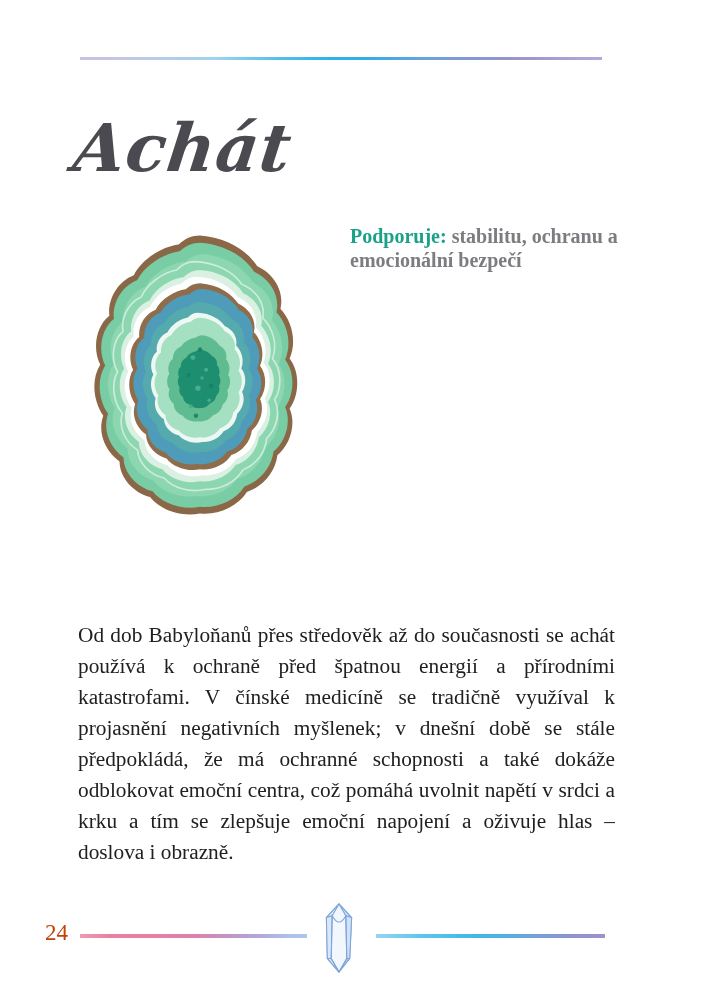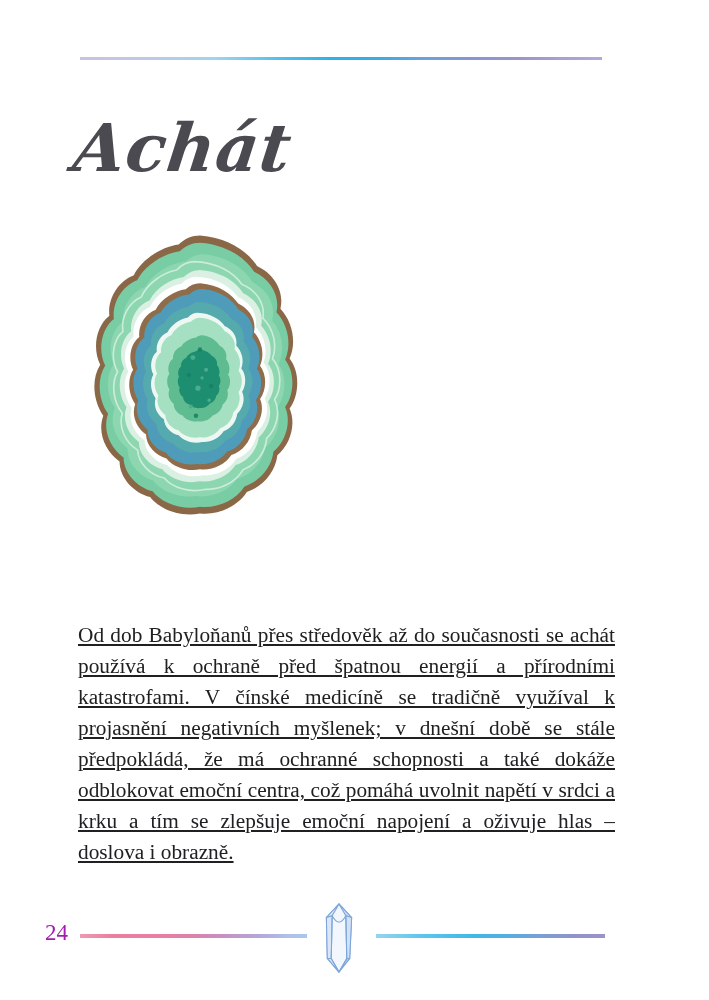--- a/index.html
+++ b/index.html
@@ -31,27 +31,27 @@
     font-weight: 700; font-size: 20px; line-height: 24px;
   }
   .info-item { margin-bottom: 19px; }
   .info-label { color: #19a287; }
   .info-value { color: #7c7c81; }
 
   .body-paragraph {
     position: absolute; left: 78px; top: 620px; width: 537px;
     font-family: "Liberation Serif", serif;
     font-size: 21.3px; line-height: 31px;
-    color: #202022; text-align: justify; text-decoration: underline;
+    color: #202022; text-align: justify;
   }
 
   .page-number {
     position: absolute; left: 45px; top: 920px;
     font-family: "Liberation Serif", serif;
-    font-size: 23px; color: #a21caf;
+    font-size: 23px; color: #c2410c;
   }
   .footer-divider-left {
     position: absolute; left: 80px; top: 934px; width: 227px; height: 4px;
     background: linear-gradient(90deg,
       #ef9ab2 0%, #e8809f 14%, #e87ea4 34%, #da82ab 50%, #c592c3 64%,
       #b4a6d9 78%, #afc0e9 92%, #aac7ee 100%);
   }
   .footer-divider-right {
     position: absolute; left: 376px; top: 934px; width: 229px; height: 4px;
     background: linear-gradient(90deg,
@@ -97,20 +97,21 @@
       <circle cx="110" cy="120" r="2.2"></circle>
         <circle cx="99" cy="145" r="2.0"></circle>
       <circle cx="121" cy="156" r="2.2"></circle>
         <circle cx="106" cy="185" r="2.2"></circle>
     </g>
     <use href="#blob" fill="none" stroke="#ffffff" stroke-width="2" opacity="0.55" transform="translate(110,150) scale(0.820) rotate(-3) translate(-110,-150)"></use>
   </svg>
 </div>
 
 <div class="info-list">
+  <p class="info-item"><span class="info-label">Podporuje:</span> <span class="info-value">stabilitu, ochranu a emocionální bezpečí</span></p>
 </div>
 
 <p class="body-paragraph">Od dob Babyloňanů přes středověk až do současnosti se achát používá k ochraně před špatnou energií a přírodními katastrofami. V čínské medicíně se tradičně využíval k projasnění negativních myšlenek; v dnešní době se stále předpokládá, že má ochranné schopnosti a také dokáže odblokovat emoční centra, což pomáhá uvolnit napětí v srdci a krku a tím se zlepšuje emoční napojení a oživuje hlas – doslova i obrazně.</p>
 
 <div class="page-number">24</div>
 <div class="footer-divider-left"></div>
 <div class="crystal">
   <svg viewBox="0 0 44 72" xmlns="http://www.w3.org/2000/svg">
     <g stroke="#7da6da" stroke-width="1.1" stroke-linejoin="round">
       <path d="M22,1 L35,15 L33,57 L22,71 L10,57 L9,15 Z" fill="#f2f7fd"></path>

